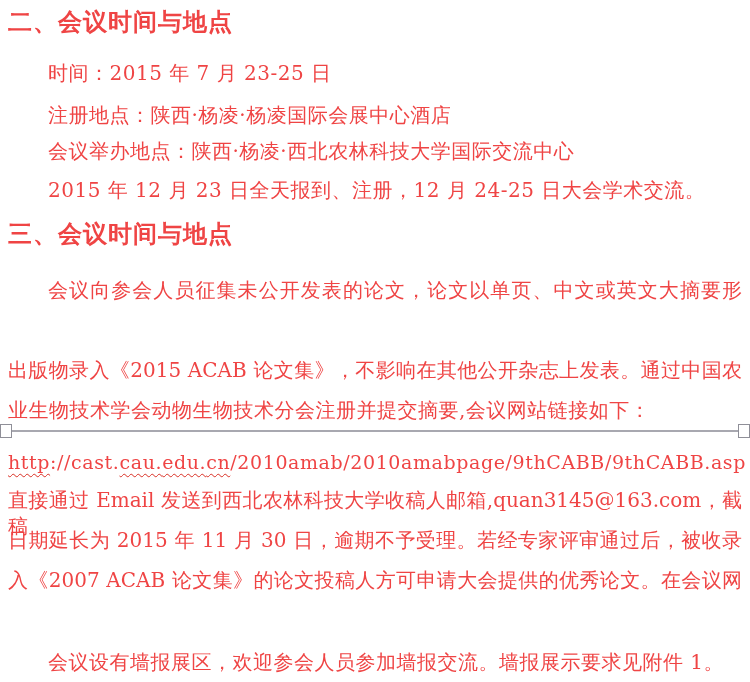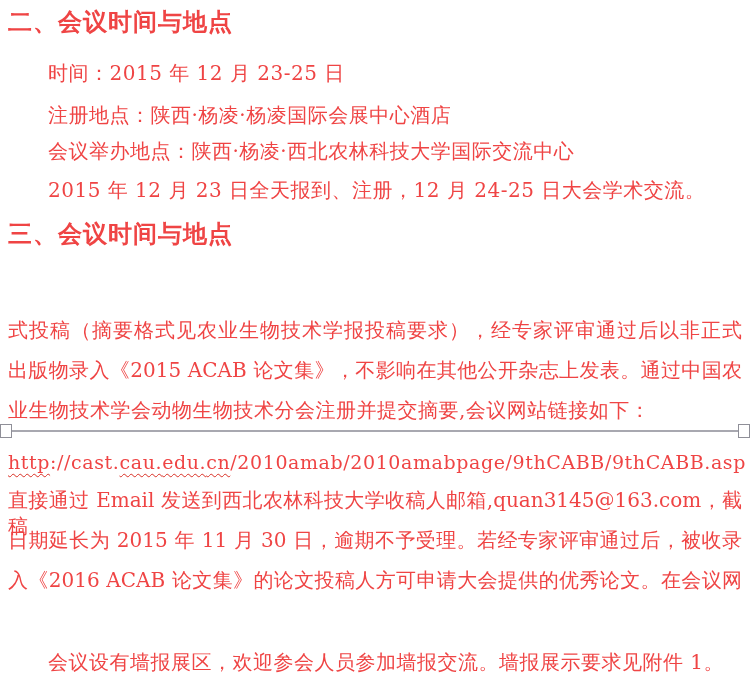--- a/index.html
+++ b/index.html
@@ -42,47 +42,47 @@
   .hl{left:0;}
   .hr{right:0;}
 </style>
 </head>
 <body>
 
 <div class="page">
 
   <div class="hline" style="top:6px">二、会议时间与地点</div>
 
-  <div class="ln ind" style="top:60px">时间：2015 年 12 月 23-25 日</div>
+  <div class="ln ind" style="top:60px">时间：2015 年 7 月 23-25 日</div>
 
   <div class="ln ind" style="top:102px">注册地点：陕西·杨凌·杨凌国际会展中心酒店</div>
 
   <div class="ln ind" style="top:138px">会议举办地点：陕西·杨凌·西北农林科技大学国际交流中心</div>
 
   <div class="ln ind" style="top:177px">2015 年 12 月 23 日全天报到、注册，12 月 24-25 日大会学术交流。</div>
 
   <div class="hline" style="top:218px">三、会议时间与地点</div>
 
+  <div class="ln ind just" style="top:277px">会议向参会人员征集未公开发表的论文，论文以单页、中文或英文大摘要形</div>
 
-  <div class="ln just" style="top:317px">式投稿（摘要格式见农业生物技术学报投稿要求），经专家评审通过后以非正式</div>
 
   <div class="ln just" style="top:357px">出版物录入《2015 ACAB 论文集》，不影响在其他公开杂志上发表。通过中国农</div>
 
   <div class="ln" style="top:397px">业生物技术学会动物生物技术分会注册并提交摘要,会议网站链接如下：</div>
 
   <div class="divider">
     <div class="dline"></div>
     <div class="handle hl"></div>
     <div class="handle hr"></div>
   </div>
 
   <div class="ln url" style="top:449px"><span class="wavy">http</span><span>://cast.</span><span class="wavy">cau.</span><span class="wavy">edu.</span><span class="wavy">cn</span><span>/2010amab/2010amabpage/9thCABB/9thCABB.asp，或者</span></div>
 
   <div class="ln just" style="top:487px">直接通过 Email 发送到西北农林科技大学收稿人邮箱,quan3145@163.com，截稿</div>
 
   <div class="ln just" style="top:527px">日期延长为 2015 年 11 月 30 日，逾期不予受理。若经专家评审通过后，被收录</div>
 
-  <div class="ln just" style="top:567px">入《2016 ACAB 论文集》的论文投稿人方可申请大会提供的优秀论文。在会议网</div>
+  <div class="ln just" style="top:567px">入《2007 ACAB 论文集》的论文投稿人方可申请大会提供的优秀论文。在会议网</div>
 
 
   <div class="ln ind" style="top:649px">会议设有墙报展区，欢迎参会人员参加墙报交流。墙报展示要求见附件 1。</div>
 
 </div>
 
 </body></html>

